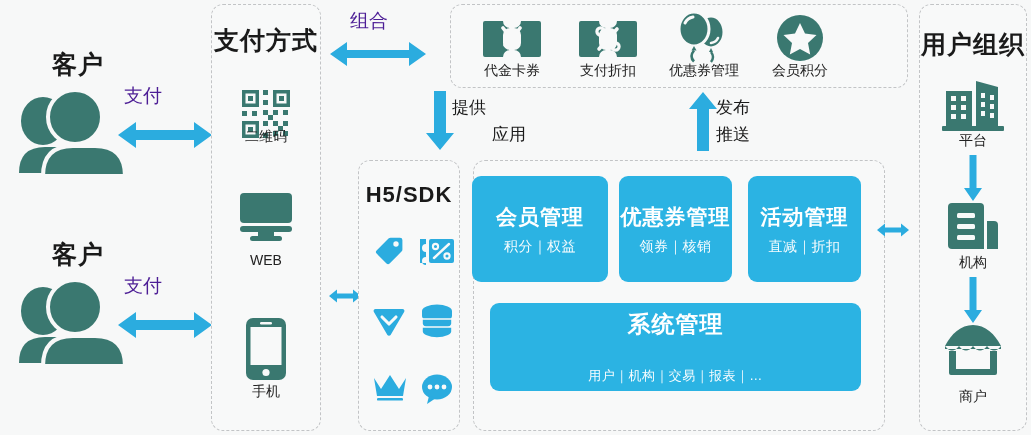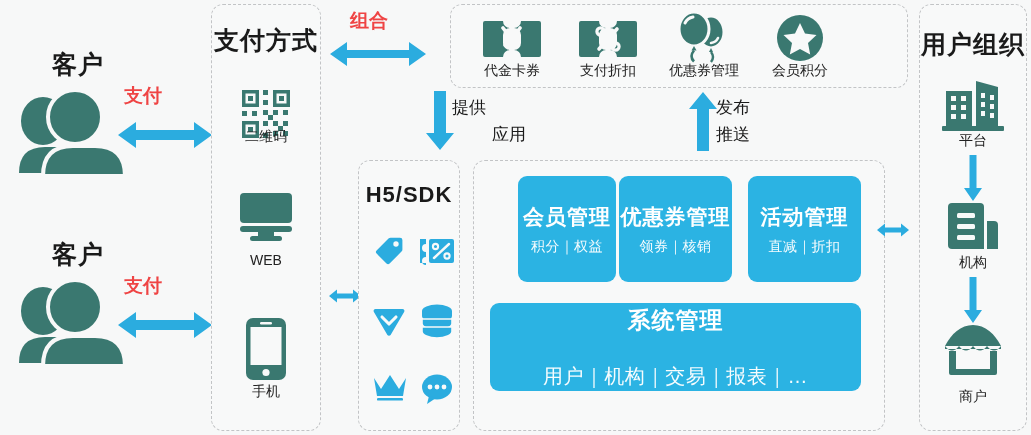--- a/index.html
+++ b/index.html
@@ -23,38 +23,38 @@
 
   
   .hdr {
     font-size: 25px; font-weight: bold; color: #1a1a1a;
     text-align: center; letter-spacing: 1px; white-space: nowrap;
   }
   .cap {
     font-size: 14px; color: #222; text-align: center; white-space: nowrap;
   }
   .arrlbl {
-    font-size: 19px; font-weight: bold; color: #ef4444;
+    font-size: 19px; font-weight: normal; color: #4c1d95;
     white-space: nowrap; line-height: 1.25;
   }
   .arrlbl.sm { font-size: 17px; font-weight: normal; color: #1a1a1a; }
 
   
   .card {
     position: absolute;
     background: #2bb3e3;
     border-radius: 9px;
     display: flex; flex-direction: column;
     align-items: center; justify-content: center;
     color: #fff;
   }
   .card .t { font-size: 21px; font-weight: bold; letter-spacing: 1px; }
   .card .s { font-size: 14px; margin-top: 7px; letter-spacing: .5px; opacity: .96; }
   .card.big .t { font-size: 23px; }
-  .card.big .s { font-size: 20px; margin-top: 27px; }
+  .card.big .s { font-size: 13px; margin-top: 27px; }
 
   
   svg { display: block; overflow: visible; }
   .iconbox { position: absolute; display: flex; align-items: center; justify-content: center; }
 </style>
 </head>
 <body>
 
 <div id="stage">
 
@@ -275,21 +275,21 @@
       <ellipse cx="16" cy="13" rx="15" ry="12.5"></ellipse>
       <path d="M8 22 L6 30 L15 24 Z"></path>
       <circle cx="9" cy="13" r="2.4" fill="#f8f9f9"></circle>
       <circle cx="16" cy="13" r="2.4" fill="#f8f9f9"></circle>
       <circle cx="23" cy="13" r="2.4" fill="#f8f9f9"></circle>
     </svg>
   </div>
 
   <div class="panel" style="left:473px; top:160px; width:412px; height:271px;"></div>
 
-  <div class="card" style="left:518px; top:176px; width:98px; height:106px;">
+  <div class="card" style="left:472px; top:176px; width:136px; height:106px;">
     <div class="t">会员管理</div>
     <div class="s">积分｜权益</div>
   </div>
 
   <div class="card" style="left:748px; top:176px; width:113px; height:106px;">
     <div class="t">活动管理</div>
     <div class="s">直减｜折扣</div>
   </div>
 
   <div class="card" style="left:619px; top:176px; width:113px; height:106px;">

